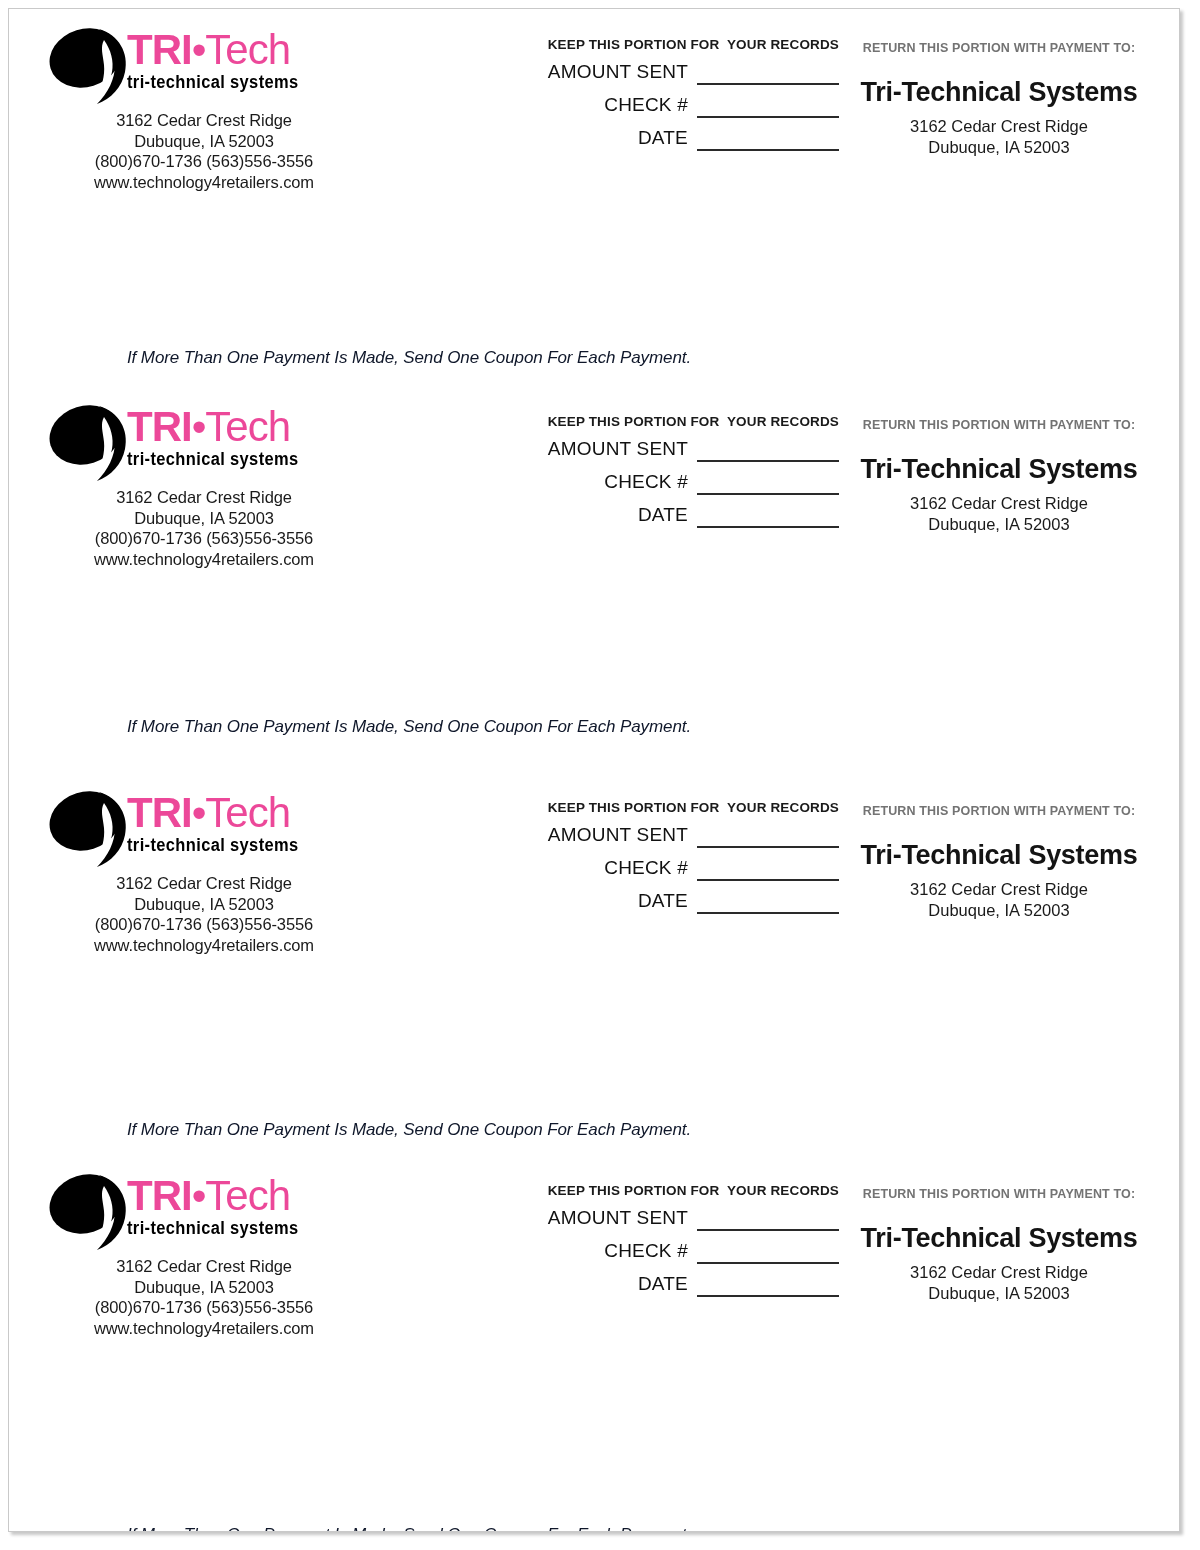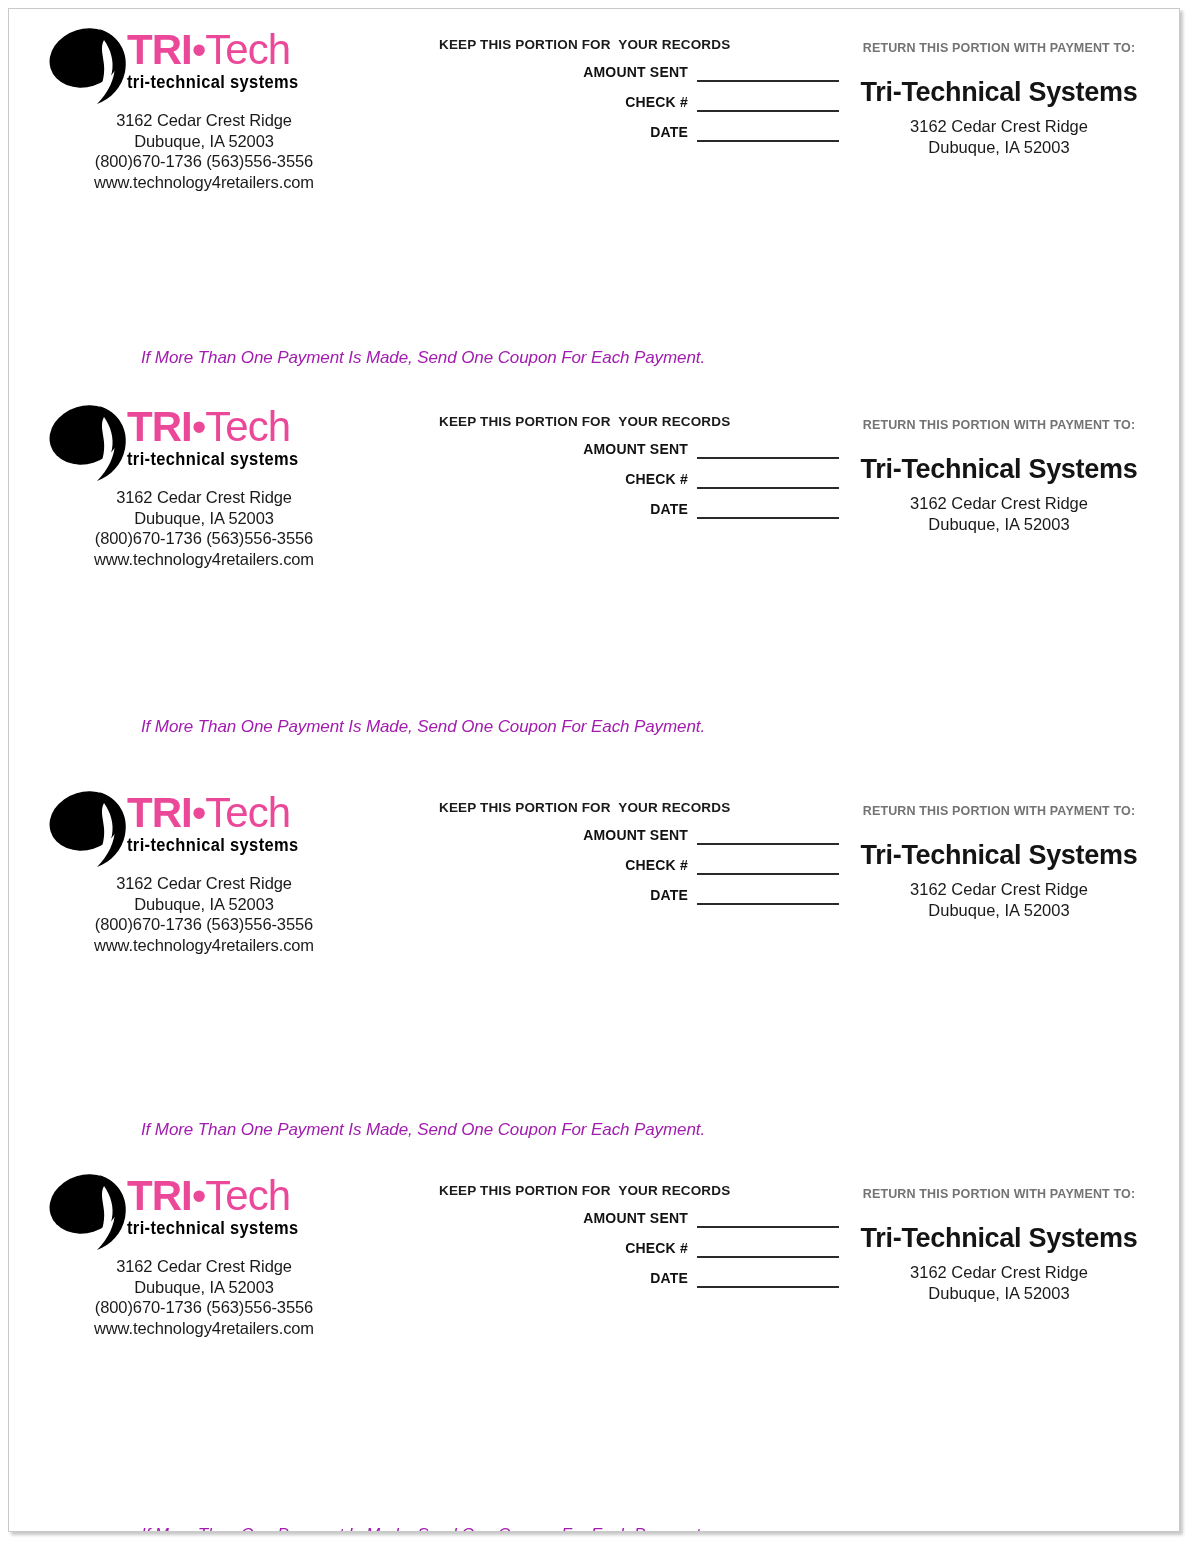--- a/index.html
+++ b/index.html
@@ -93,33 +93,33 @@
     position: absolute;
     left: 430px;
     top: 28px;
     width: 400px;
   }
   .keep-head {
     font-size: 13.5px;
     font-weight: bold;
     letter-spacing: 0.15px;
     color: #1a1a1a;
-    text-align: left;
+    text-align: right;
     white-space: pre;
   }
   .field-row {
     display: flex;
     align-items: flex-end;
     justify-content: flex-end;
     margin-top: 9px;
   }
   .field-row.gap2 { }
   .field-label {
-    font-size: 14px;
-    font-weight: bold;
+    font-size: 19px;
+    font-weight: normal;
     color: #111;
     letter-spacing: 0.2px;
     padding-bottom: 2px;
   }
   .field-line {
     width: 142px;
     border-bottom: 2px solid #2a2a2a;
     margin-left: 9px;
     height: 19px;
   }
@@ -152,24 +152,23 @@
     line-height: 21px;
     color: #1a1a1a;
   }
 
   
   .note {
     position: absolute;
     left: 118px;
     font-size: 17px;
     font-style: italic;
-    color: #a21caf;
+    color: #0f172a;
     letter-spacing: -0.1px;
     white-space: nowrap;
-    margin-left: 14px;
   }
 </style>
 </head>
 <body>
 
 <div class="page">
 
   <div class="coupon" style="top:0px">
 
     <div class="left-col">

